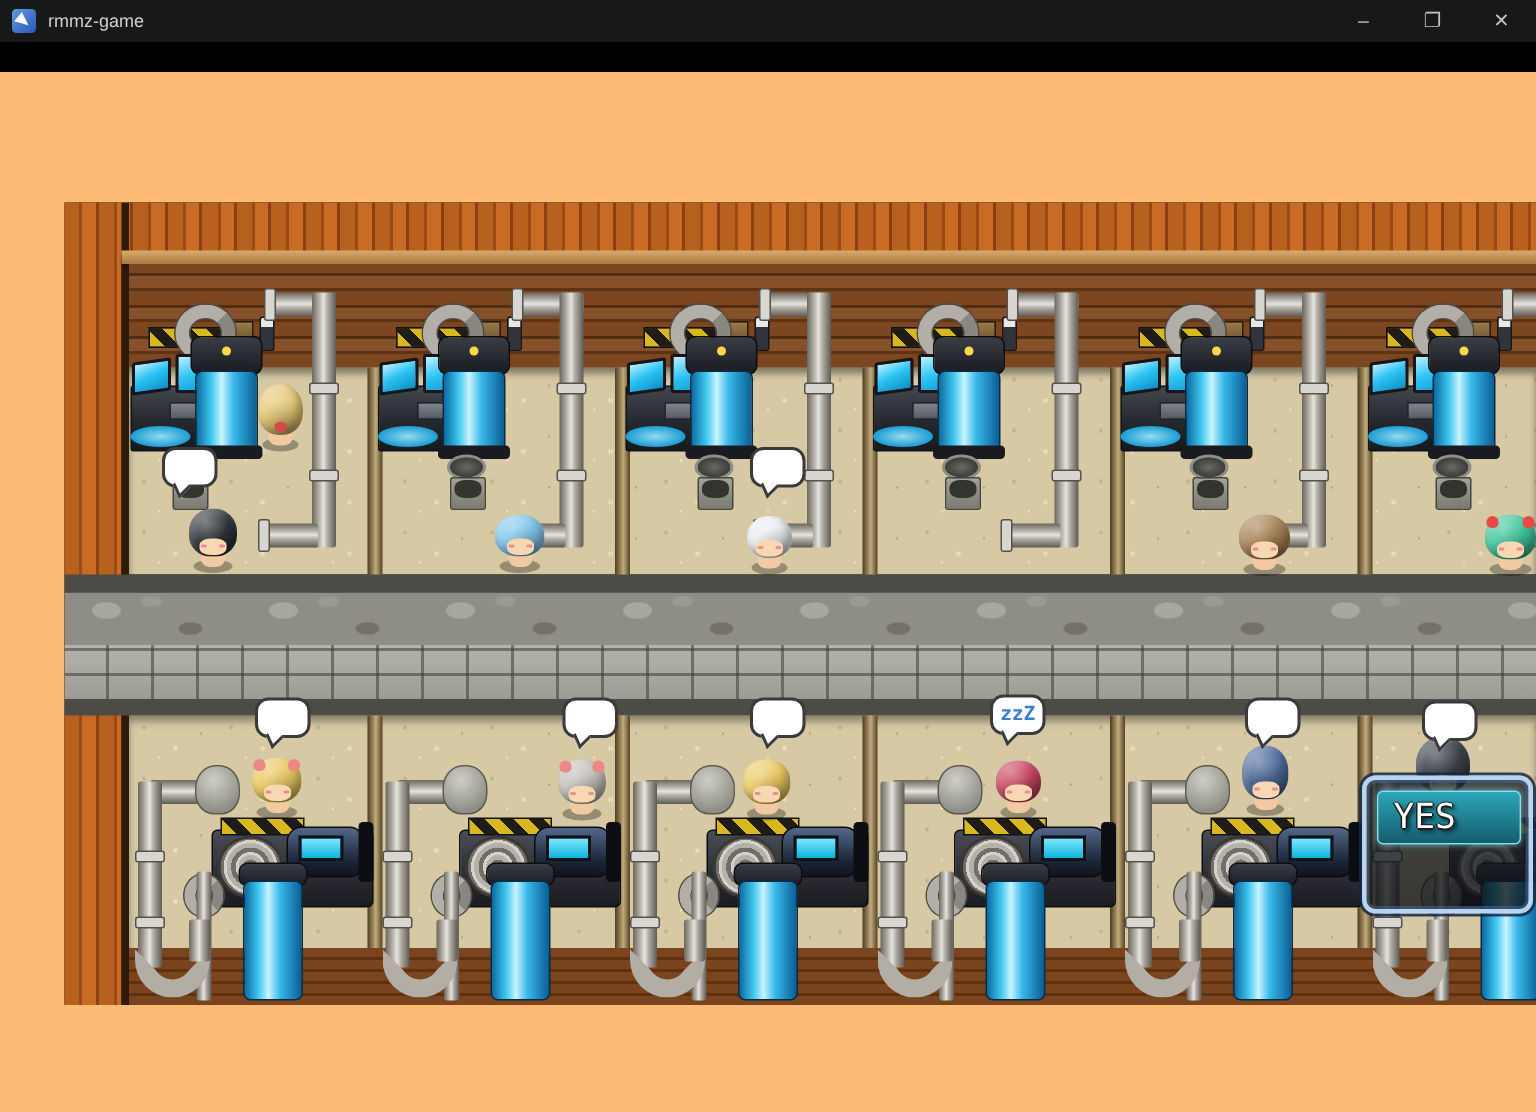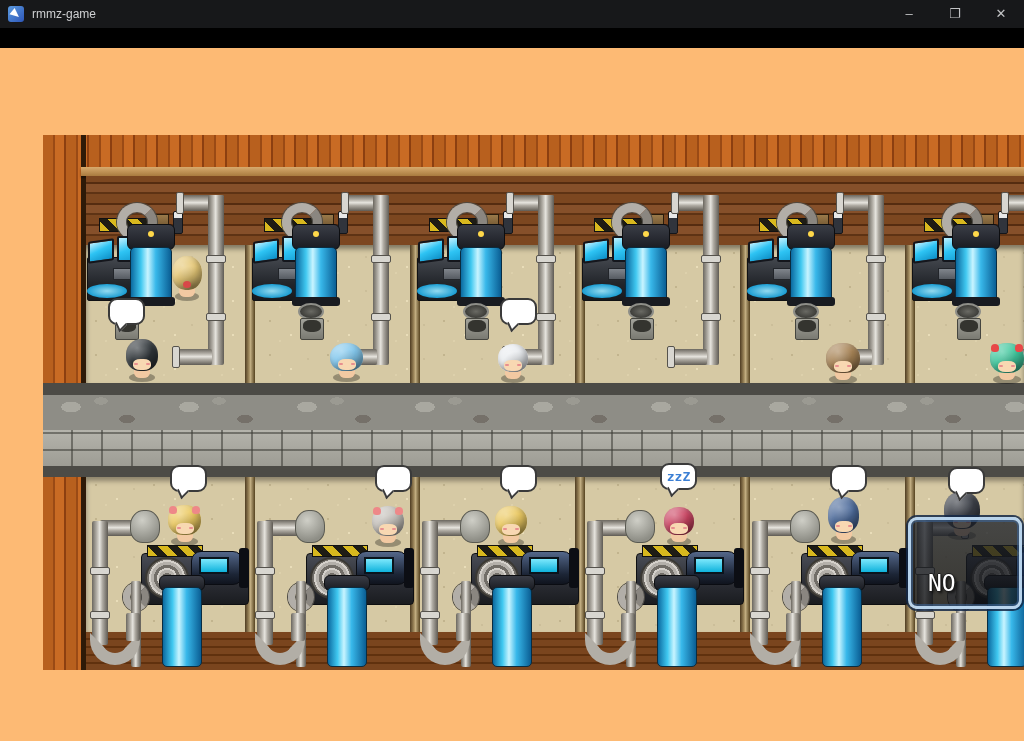--- a/index.html
+++ b/index.html
@@ -519,15 +519,15 @@
           <div class="abs blush" style="right: 1px; top: 4px;"></div>
         </div>
       </div>
       <div class="abs bubble" style="left: 905px; top: 332px;">
         <div class="abs bubble-tail"></div>
       </div>
     </div>
 
 
   <div id="choice-window" class="rmmz-window">
-      <div class="choice-option game-text" style="top: 46px;">NO</div>
+      <div class="choice-option game-text selected" style="top: 7px;">YES</div>
     </div>
 </div>
 
 </body></html>

